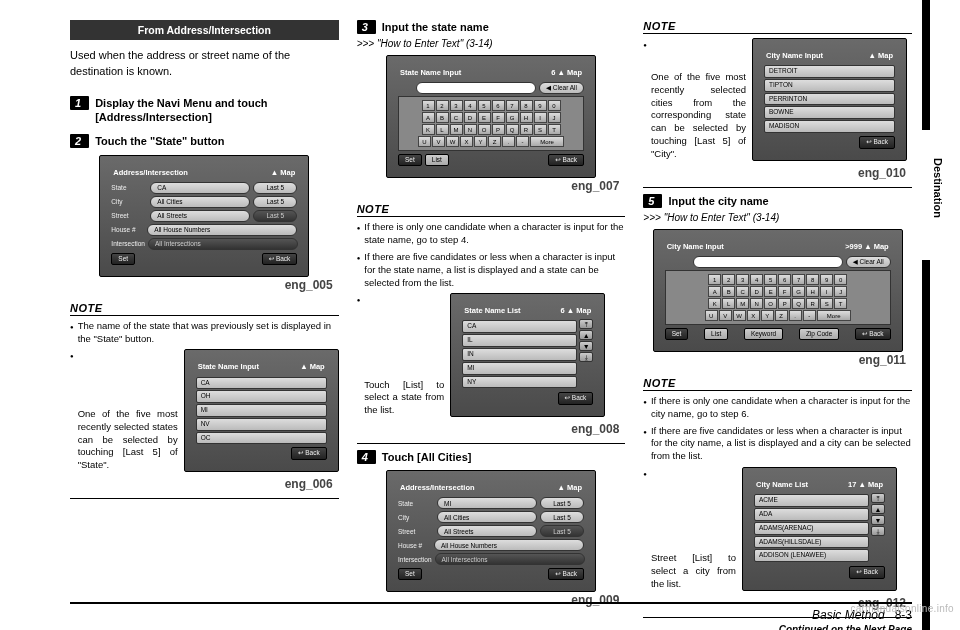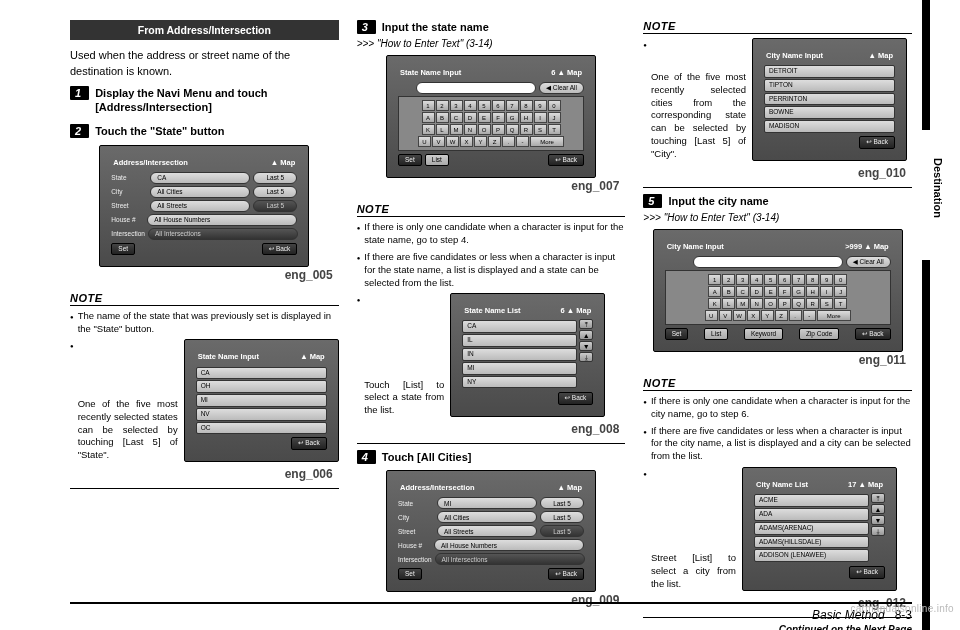--- a/index.html
+++ b/index.html
@@ -24,21 +24,21 @@
   }
   .section-banner {
     background: #333;
     color: #fff;
     font-weight: bold;
     text-align: center;
     padding: 4px 6px;
     font-size: 10.5px;
     margin-bottom: 8px;
   }
-  .body-text { font-size: 11px; line-height: 1.45; }
+  .body-text { font-size: 11px; line-height: 1.45; margin-bottom: 10px; }
   .step {
     display: flex;
     align-items: flex-start;
     gap: 6px;
     margin-top: 6px;
     margin-bottom: 4px;
   }
   .step-num {
     background: #000;
     color: #fff;

